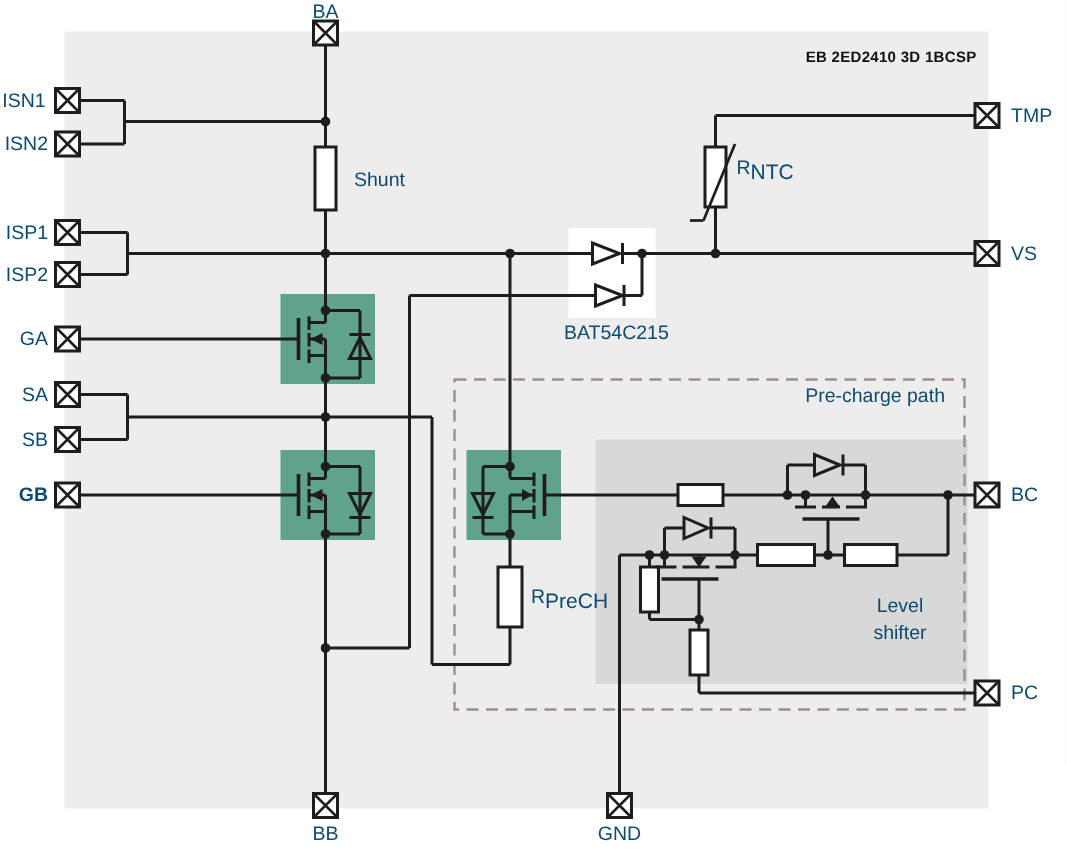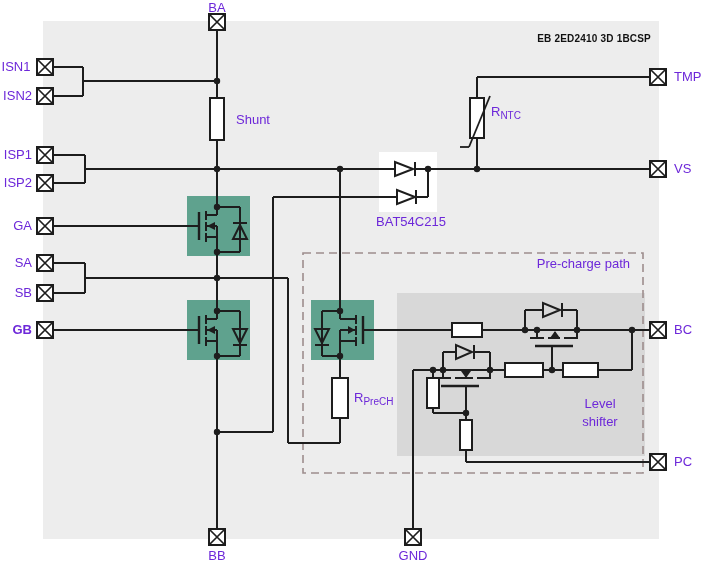--- a/index.html
+++ b/index.html
@@ -1,23 +1,23 @@
 <!DOCTYPE html>
 <html><head>
 <meta charset="utf-8">
 <style>
   html,body{margin:0;padding:0;background:#ffffff;}
   #stage{position:relative;width:711px;height:566px;background:#ffffff;overflow:hidden;
          font-family:"Liberation Sans","DejaVu Sans",sans-serif;color:#111;}
   svg{position:absolute;left:0;top:0;}
-  .lbl{position:absolute;font-size:13px;line-height:16px;white-space:nowrap;color:#6d28d9;}
+  .lbl{position:absolute;font-size:13px;line-height:16px;white-space:nowrap;color:#0c4a6e;}
   .right{text-align:right;}
   .center{text-align:center;}
   #title{position:absolute;top:33px;right:60px;font-size:10px;font-weight:bold;letter-spacing:.2px;}
-  .subsc{font-size:10px;vertical-align:-3px;}
+  .subsc{font-size:14px;vertical-align:-3px;}
 </style>
 </head>
 <body>
 
 <div id="stage">
 
 <svg width="711" height="566" viewBox="0 0 711 566">
 
   <rect x="43" y="21" width="616" height="518" style="fill: rgb(237, 237, 237);"></rect>
 

